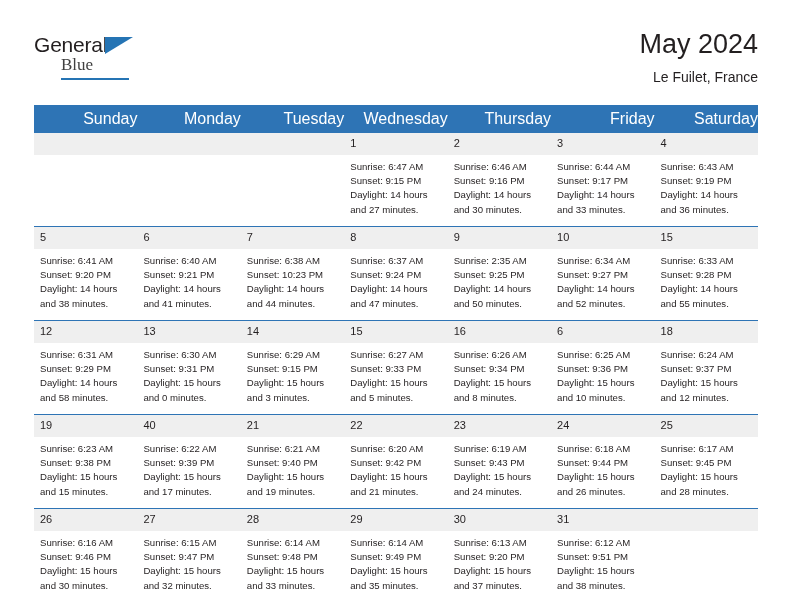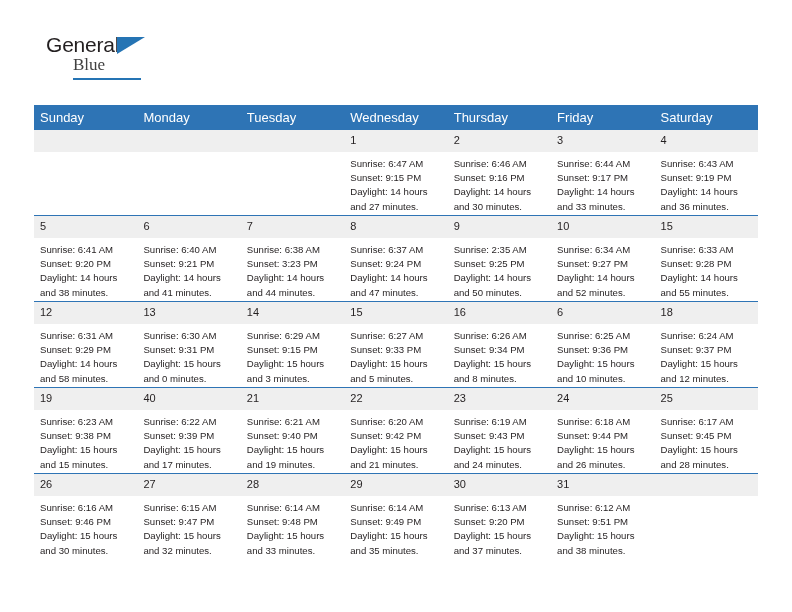--- a/index.html
+++ b/index.html
@@ -18,21 +18,21 @@
   .page {
     position: relative;
     width: 792px;
     height: 612px;
     box-sizing: border-box;
   }
 
   
   .header {
     position: absolute;
-    left: 46px;
+    left: 34px;
     top: 28px;
     right: 34px;
     height: 70px;
   }
   .brand {
     position: absolute;
     left: 0;
     top: 6px;
     width: 120px;
     height: 52px;
@@ -103,23 +103,23 @@
     top: 105px;
     width: 724px;
     border-collapse: collapse;
     table-layout: fixed;
   }
   .calendar col { width: 103.43px; }
 
   .dow-row th {
     background: #2e74b5;
     color: #ffffff;
-    font-size: 13px;
+    font-size: 16px;
     font-weight: normal;
-    text-align: left;
+    text-align: right;
     padding: 5px 0 5px 6px;
     height: 11px;
     font-family: "Liberation Sans", sans-serif;
   }
 
   .week-row td {
     vertical-align: top;
     padding: 0;
     border-top: 1.5px solid #2e74b5;
     background: #ffffff;
@@ -137,21 +137,21 @@
     height: 13px;
     font-family: "Liberation Sans", sans-serif;
   }
   .daynum.blank {
     color: transparent;
   }
   .daycell.empty .daynum {
     background: #efefef;
   }
   .info {
-    padding: 5px 6px 0 6px;
+    padding: 5px 6px 8px 6px;
     font-size: 9.6px;
     line-height: 14.2px;
     color: #231f20;
     min-height: 58px;
     font-family: "Liberation Sans", sans-serif;
   }
   .info div { white-space: nowrap; }
 </style>
 </head>
 <body>
@@ -160,20 +160,24 @@
 
   <div class="header">
 
     <div class="brand">
       <span class="brand-general">General</span>
       <span class="brand-tri"></span>
       <span class="brand-blue">Blue</span>
       <span class="brand-underline"></span>
     </div>
 
+    <div class="title-block">
+      <h1 class="cal-title">May 2024</h1>
+      <div class="cal-location">Le Fuilet, France</div>
+    </div>
 
   </div>
 
   <table class="calendar">
     <colgroup>
       <col>
         <col>
         <col>
         <col>
         <col>
@@ -258,21 +262,21 @@
               <div>Sunrise: 6:40 AM</div>
               <div>Sunset: 9:21 PM</div>
               <div>Daylight: 14 hours</div>
               <div>and 41 minutes.</div>
             </div>
           </td>
           <td class="daycell">
             <div class="daynum">7</div>
             <div class="info">
               <div>Sunrise: 6:38 AM</div>
-              <div>Sunset: 3:23 PM</div>
+              <div>Sunset: 10:23 PM</div>
               <div>Daylight: 14 hours</div>
               <div>and 44 minutes.</div>
             </div>
           </td>
           <td class="daycell">
             <div class="daynum">8</div>
             <div class="info">
               <div>Sunrise: 6:37 AM</div>
               <div>Sunset: 9:24 PM</div>
               <div>Daylight: 14 hours</div>

